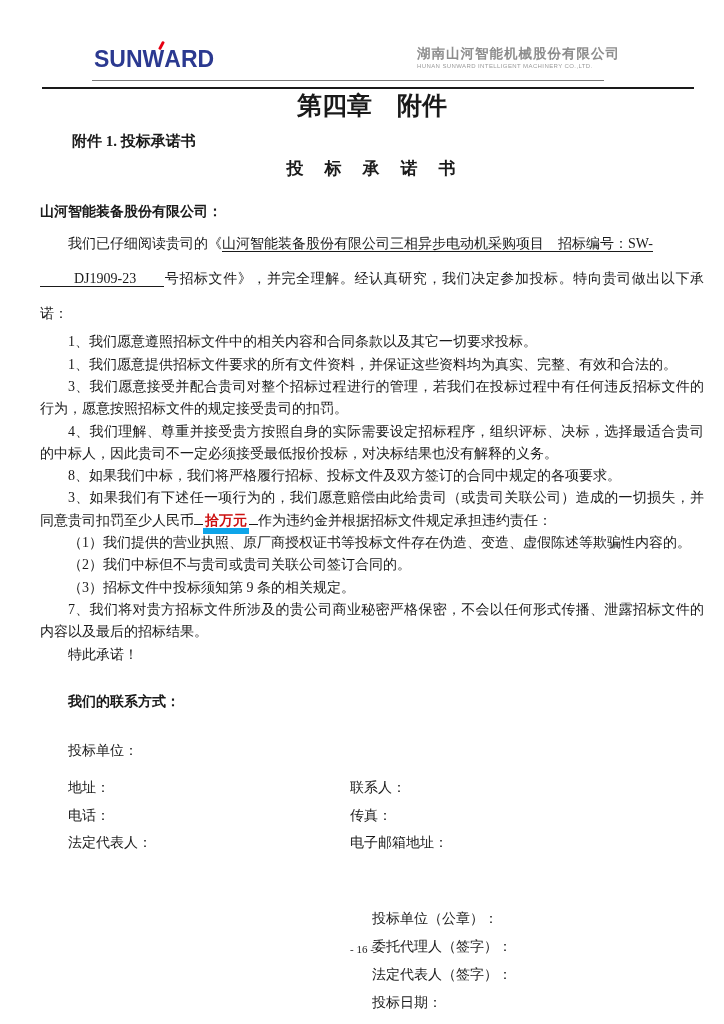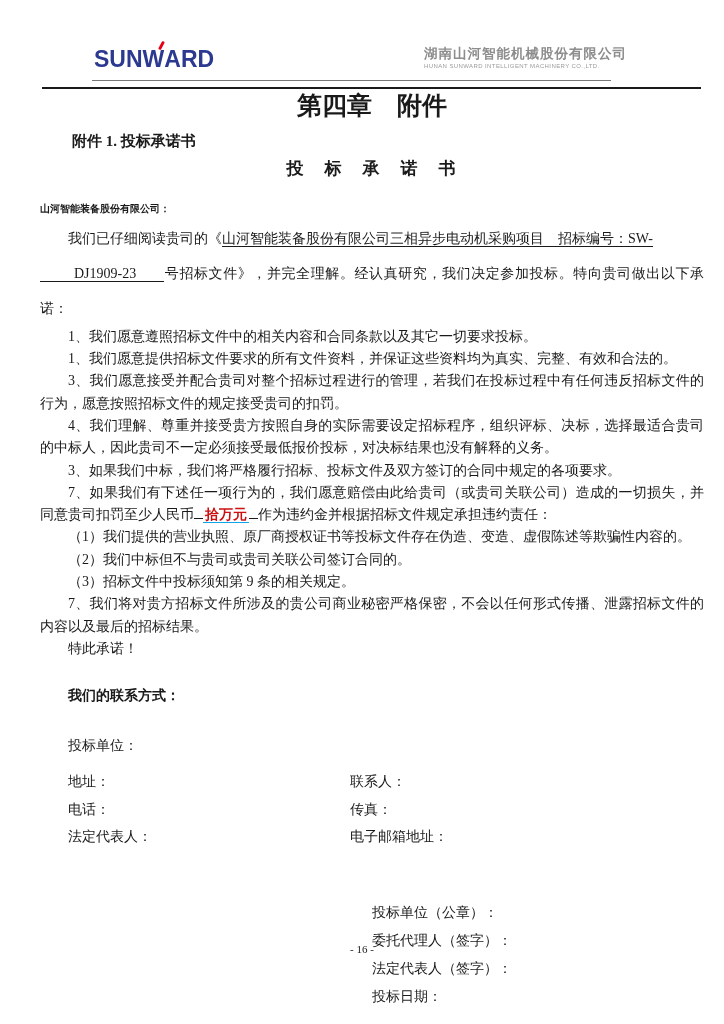--- a/index.html
+++ b/index.html
@@ -7,21 +7,21 @@
     position: relative;
     width: 724px;
     height: 1024px;
     background: #ffffff;
     overflow: hidden;
     font-family: "Liberation Serif", "DejaVu Serif", serif;
     color: #1a1a1a;
   }
 
   
-  .hdr { position: absolute; top: 0; left: 0; right: 1px; height: 90px; padding-left: 12px; }
+  .hdr { position: absolute; top: 0; left: 0; right: 8px; height: 90px; padding-left: 12px; }
   .logo {
     position: absolute; left: 94px; top: 48px;
     font-family: "Liberation Sans", "DejaVu Sans", sans-serif;
     font-weight: bold; font-size: 23px; letter-spacing: 0px;
     color: #2b3990; line-height: 1;
   }
   .logo .w { position: relative; display: inline-block; }
   .spark {
     position: absolute; top: -7px; right: 1px;
     width: 3px; height: 9px; background: #e60012;
@@ -56,29 +56,29 @@
     font-size: 25px; font-weight: bold; line-height: 1.3;
   }
   .attachment-heading {
     margin: 9px 0 0; font-size: 15px; font-weight: bold; line-height: 1.3; padding-left: 32px;
   }
   .doc-title {
     margin: 6px 0 0; text-align: center;
     font-size: 17px; font-weight: bold; letter-spacing: 2px; line-height: 1.4;
   }
   .salutation {
-    margin: 21px 0 0; font-size: 10px; font-weight: bold; line-height: 1.4;
+    margin: 21px 0 0; font-size: 14px; font-weight: bold; line-height: 1.4;
   }
   p.body, p.intro { font-size: 14px; margin: 0; text-align: justify; }
   p.body { line-height: 22.3px; text-indent: 28px; }
   p.intro { line-height: 35px; text-indent: 28px; margin-top: 5px; }
   .u  { border-bottom: 1px solid #1a1a1a; }
   .u2 { padding: 0 28px 0 34px; font-family: "Liberation Serif", serif; }
   .u-gap { display: inline-block; width: 9px; border-bottom: 1px solid #1a1a1a; height: 14px; vertical-align: baseline; }
-  .penalty { color: #cc1111; border-bottom: 1px solid #0ea5e9; padding: 0 2px; font-weight: bold; }
+  .penalty { color: #cc1111; border-bottom: 6px solid #0ea5e9; padding: 0 2px; font-weight: bold; }
 
   .closing { margin-top: 0; }
 
   .contact-heading {
     margin: 26px 0 0; font-size: 14px; font-weight: bold;
     text-indent: 28px; line-height: 1.4;
   }
   .bidder-line { margin: 30px 0 0; font-size: 14px; text-indent: 28px; line-height: 1.4; }
   .contact-rows { margin-top: 13px; }
   .contact-row {
@@ -114,23 +114,23 @@
     <h2 class="attachment-heading">附件 1.  投标承诺书</h2>
     <h2 class="doc-title">投　标　承　诺　书</h2>
     <p class="salutation">山河智能装备股份有限公司：</p>
 
     <p class="intro"><span>我们已仔细阅读贵司的《</span><span class="u">山河智能装备股份有限公司三相异步电动机采购项目　招标编号：SW-</span><br><span class="u u2">DJ1909-23</span><span>号招标文件》，并完全理解。经认真研究，我们决定参加投标。特向贵司做出以下承诺：</span></p>
 
     <p class="body">1、我们愿意遵照招标文件中的相关内容和合同条款以及其它一切要求投标。</p>
     <p class="body">1、我们愿意提供招标文件要求的所有文件资料，并保证这些资料均为真实、完整、有效和合法的。</p>
     <p class="body">3、我们愿意接受并配合贵司对整个招标过程进行的管理，若我们在投标过程中有任何违反招标文件的行为，愿意按照招标文件的规定接受贵司的扣罚。</p>
     <p class="body">4、我们理解、尊重并接受贵方按照自身的实际需要设定招标程序，组织评标、决标，选择最适合贵司的中标人，因此贵司不一定必须接受最低报价投标，对决标结果也没有解释的义务。</p>
-    <p class="body">3、如果我们中标，我们将严格履行招标、投标文件及双方签订的合同中规定的各项要求。</p>
+    <p class="body">8、如果我们中标，我们将严格履行招标、投标文件及双方签订的合同中规定的各项要求。</p>
 
-    <p class="body"><span>7、如果我们有下述任一项行为的，我们愿意赔偿由此给贵司（或贵司关联公司）造成的一切损失，并同意贵司扣罚至少人民币</span><span class="u-gap"></span><span class="penalty">拾万元</span><span class="u-gap"></span><span>作为违约金并根据招标文件规定承担违约责任：</span></p>
+    <p class="body"><span>3、如果我们有下述任一项行为的，我们愿意赔偿由此给贵司（或贵司关联公司）造成的一切损失，并同意贵司扣罚至少人民币</span><span class="u-gap"></span><span class="penalty">拾万元</span><span class="u-gap"></span><span>作为违约金并根据招标文件规定承担违约责任：</span></p>
 
     <p class="body">（1）我们提供的营业执照、原厂商授权证书等投标文件存在伪造、变造、虚假陈述等欺骗性内容的。</p>
     <p class="body">（2）我们中标但不与贵司或贵司关联公司签订合同的。</p>
     <p class="body">（3）招标文件中投标须知第 9 条的相关规定。</p>
     <p class="body">7、我们将对贵方招标文件所涉及的贵公司商业秘密严格保密，不会以任何形式传播、泄露招标文件的内容以及最后的招标结果。</p>
     <p class="body closing">特此承诺！</p>
 
     <p class="contact-heading">我们的联系方式：</p>
     <p class="bidder-line">投标单位：</p>
 

